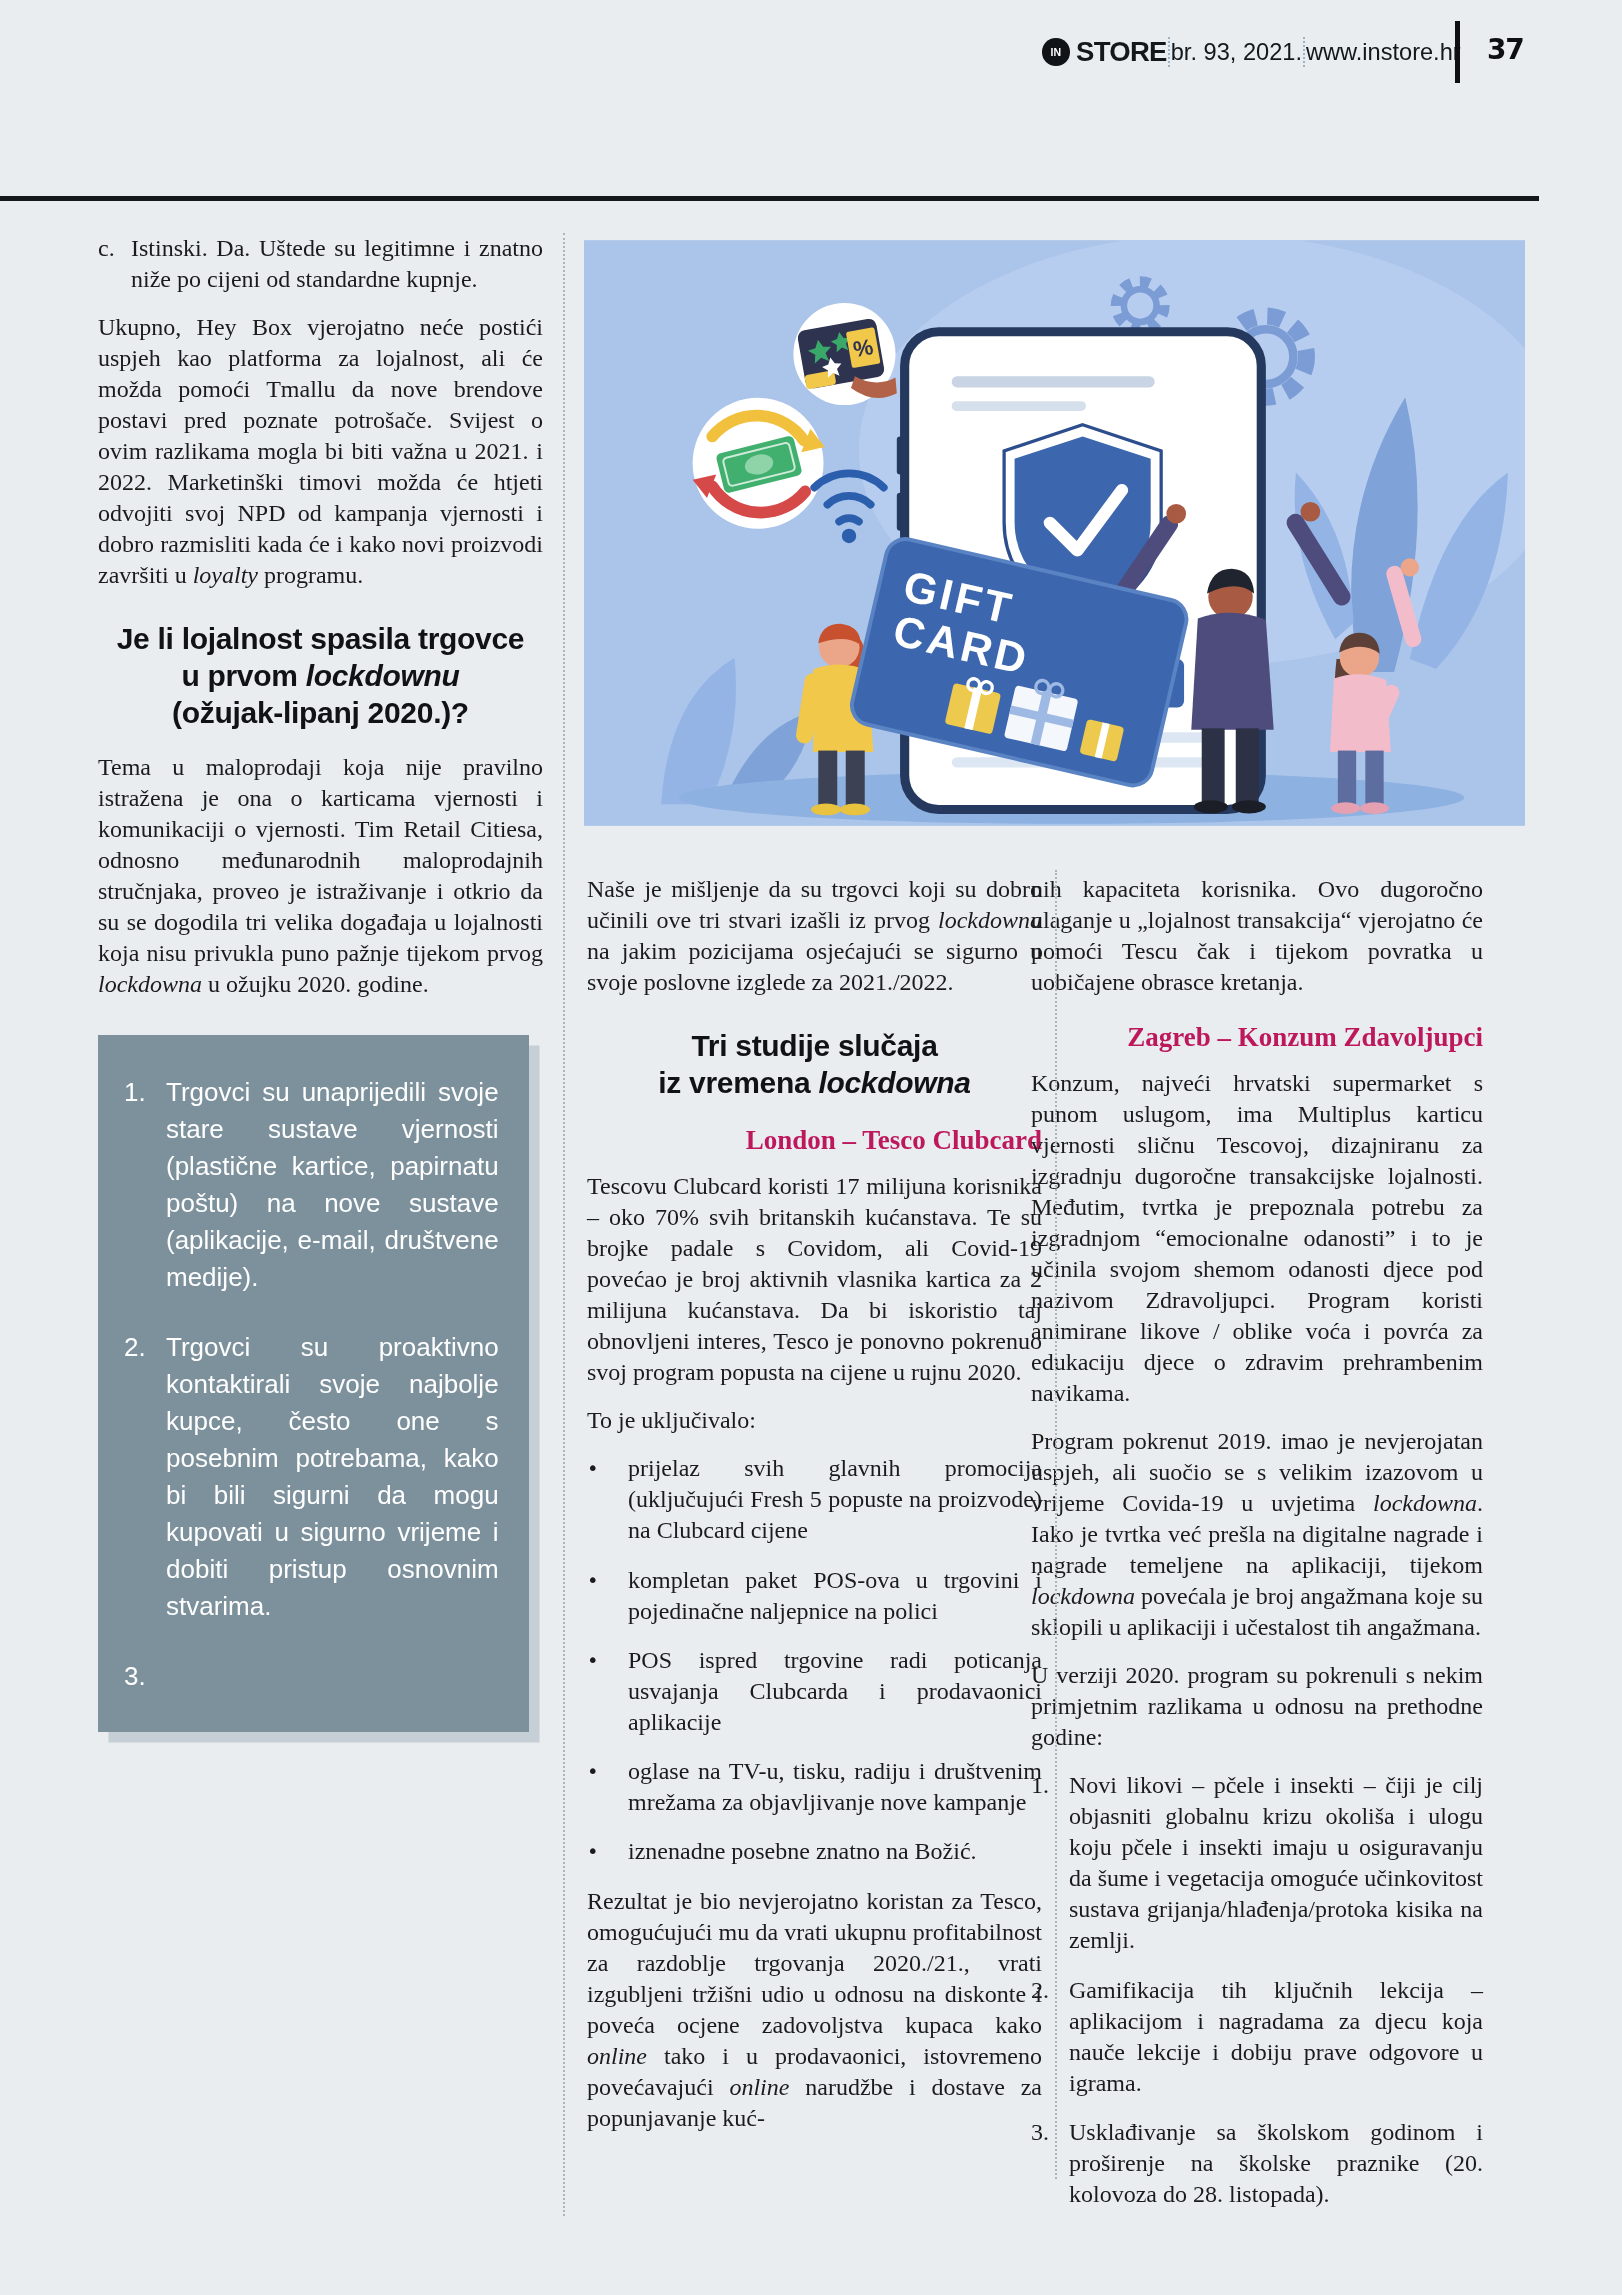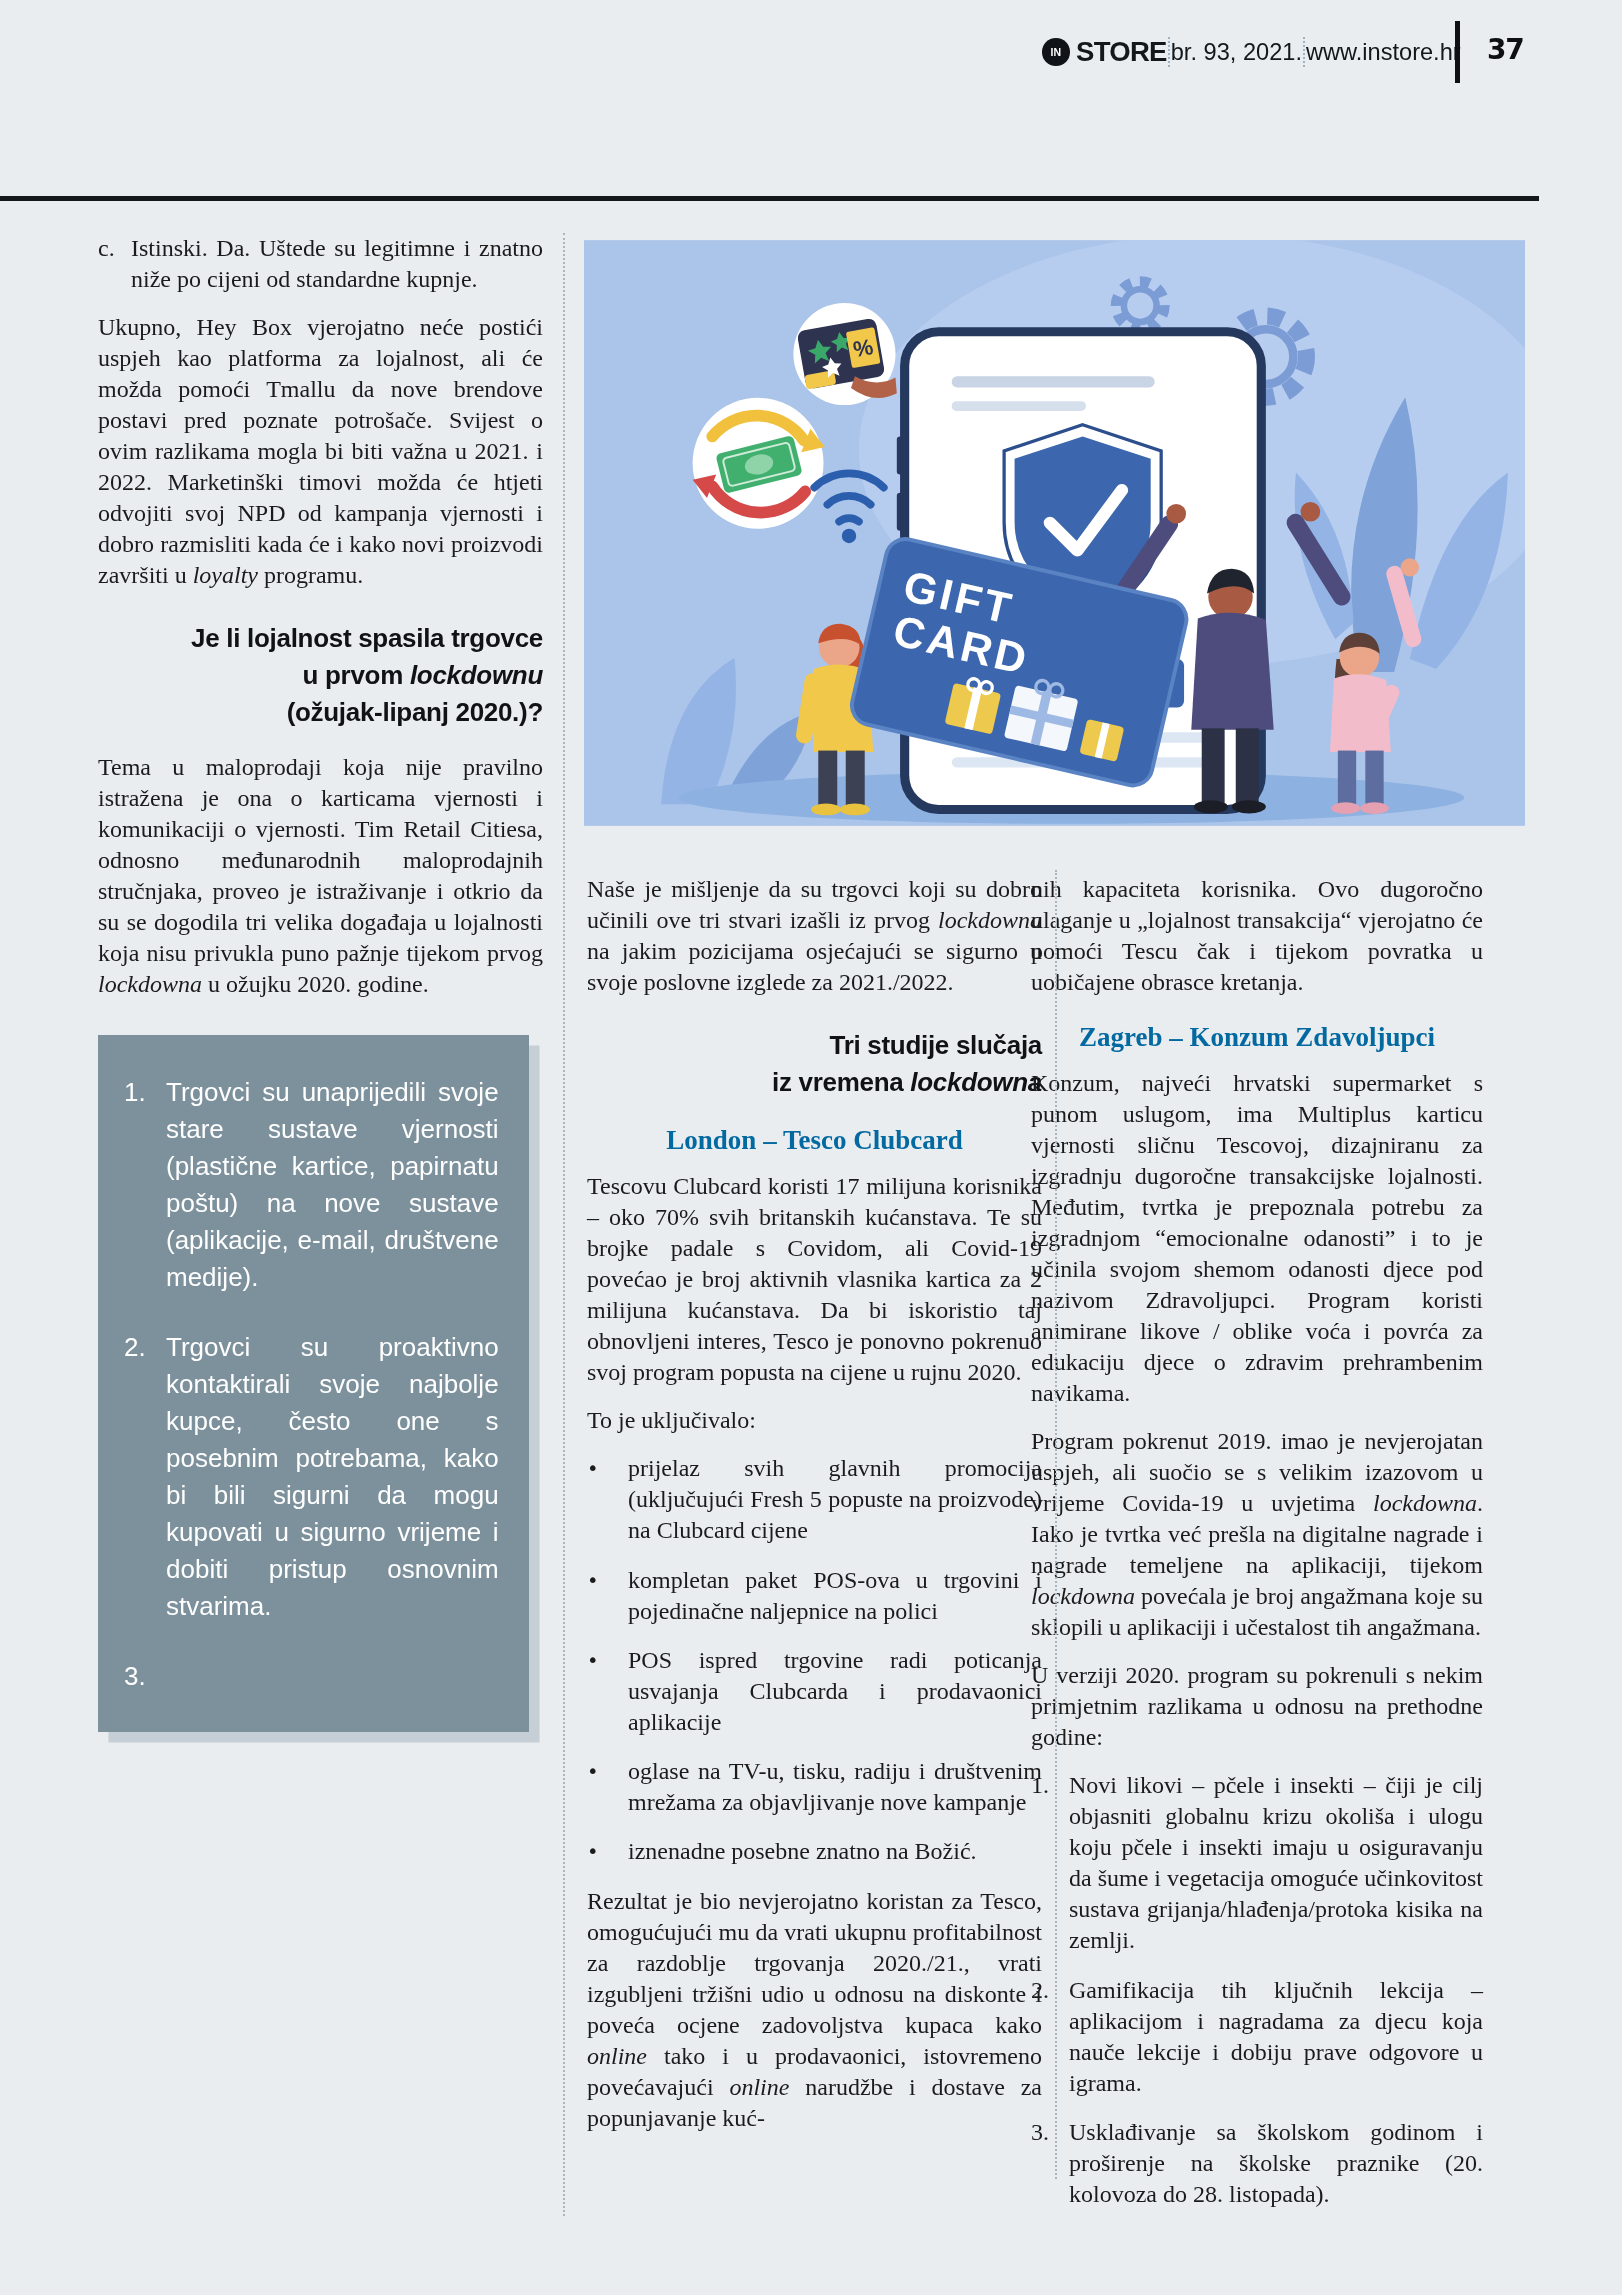--- a/index.html
+++ b/index.html
@@ -39,24 +39,24 @@
   #col1{left:98px;top:233px;width:445px}
   #col2{left:587px;top:874px;width:455px}
   #col3{left:1031px;top:874px;width:452px}
   .col p{margin:0 0 17px 0}
   .hang{display:flex;margin-bottom:17px}
   .hang .m{flex:none;text-align:left}
   .lead .m{width:33px}
   .hang .t{flex:1;text-align:justify}
   h2.sans{
     font-family:"Liberation Sans", sans-serif;font-weight:bold;color:#101215;
-    font-size:26px;line-height:37px;letter-spacing:-0.3px;
-    text-align:right;margin:29px 0 21px 0;white-space:pre-line;
-  }
-  h3.serifb{font-size:27px;line-height:31px;font-weight:bold;text-align:center;margin:23.6px 0 15.7px 0;color:#0369a1}
+    font-size:30px;line-height:37px;letter-spacing:-0.3px;
+    text-align:center;margin:29px 0 21px 0;white-space:pre-line;
+  }
+  h3.serifb{font-size:27px;line-height:31px;font-weight:bold;text-align:right;margin:23.6px 0 15.7px 0;color:#be185d}
   .bullet .m{width:41px;font-family:"DejaVu Sans", sans-serif;font-size:19.6px;line-height:31px}
   .bullet{margin-bottom:18.3px}
   .num .m{width:38px}
   .num{margin-bottom:18.3px}
 
   
   .info-box{
     margin:35px 14.4px 0 0;position:relative;
     background:#7d919d;color:#ffffff;
     box-shadow:10.5px 10.5px 0 #c6cfd6;

